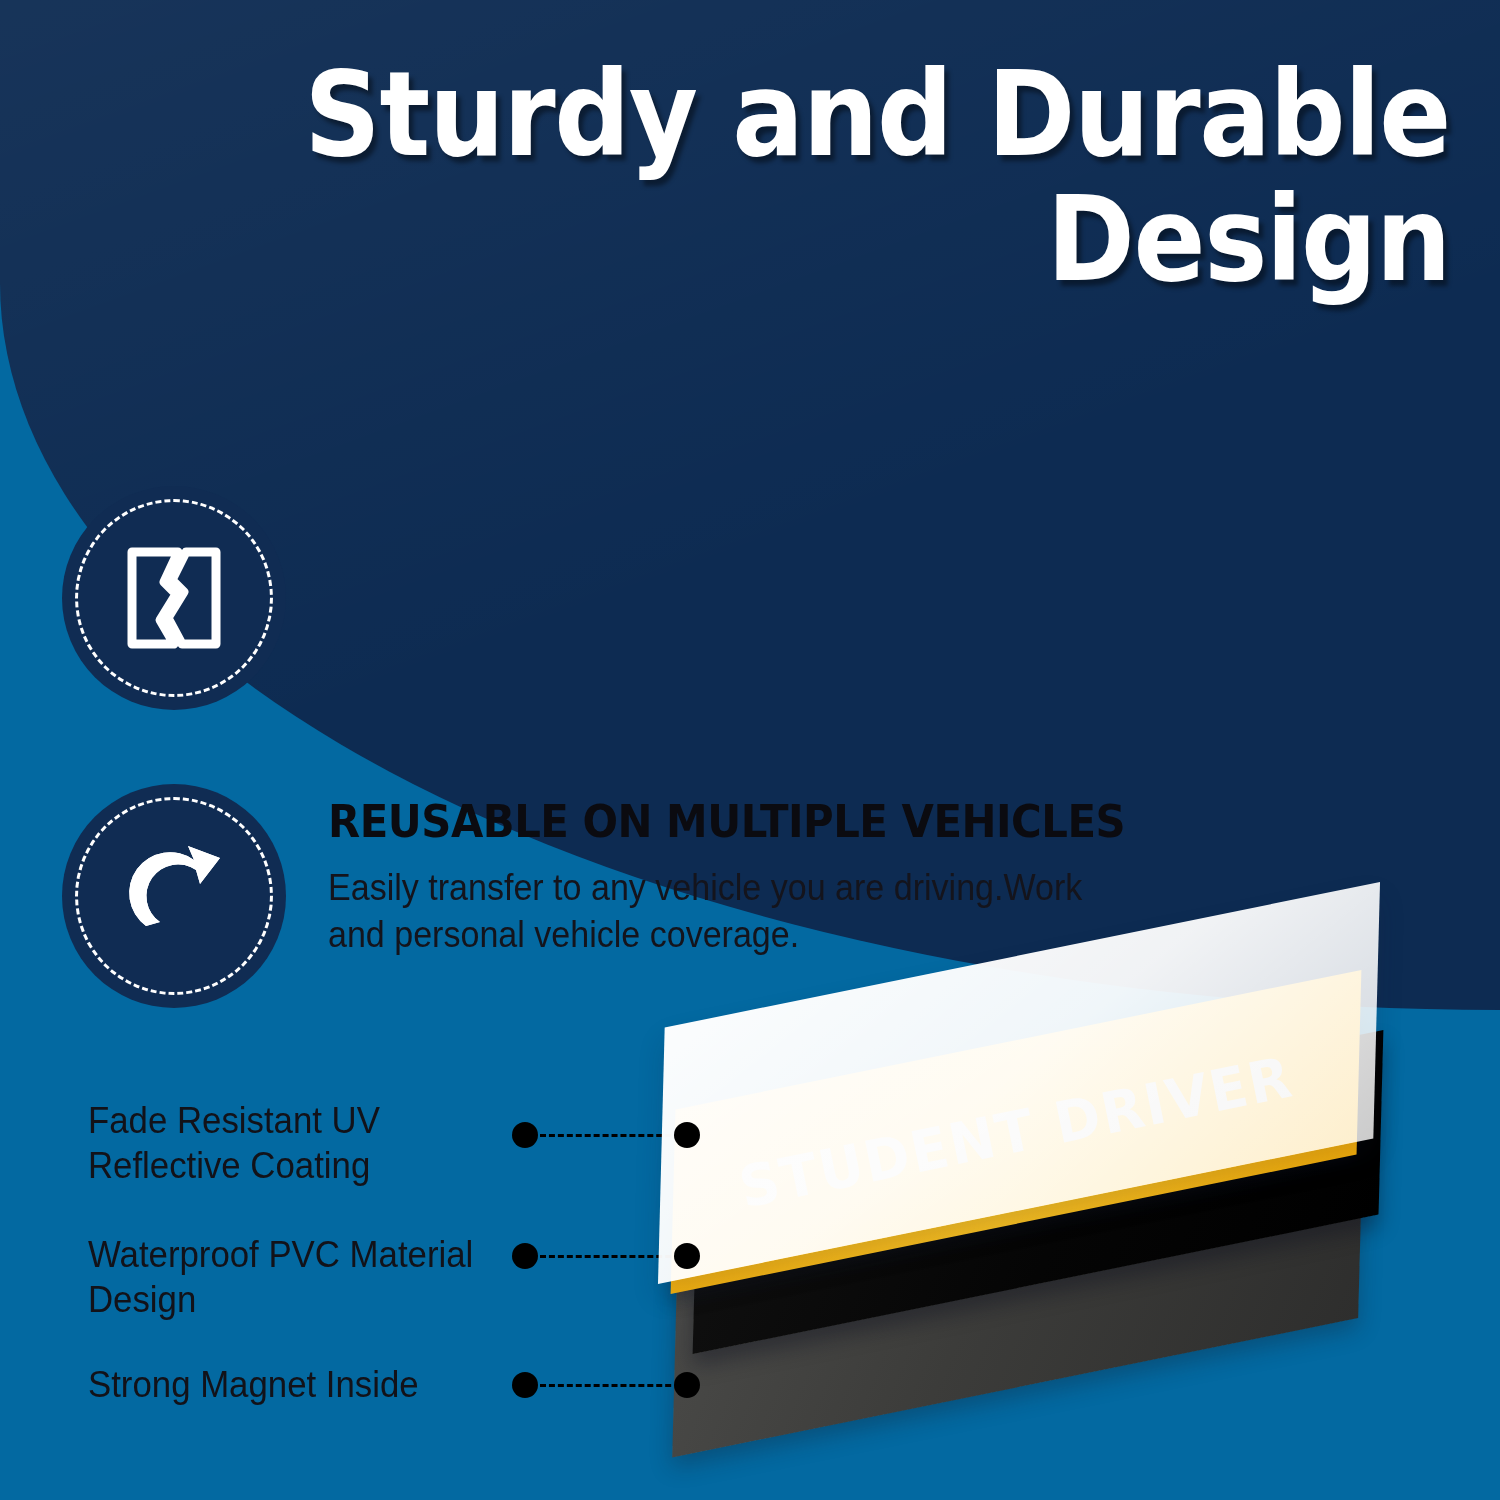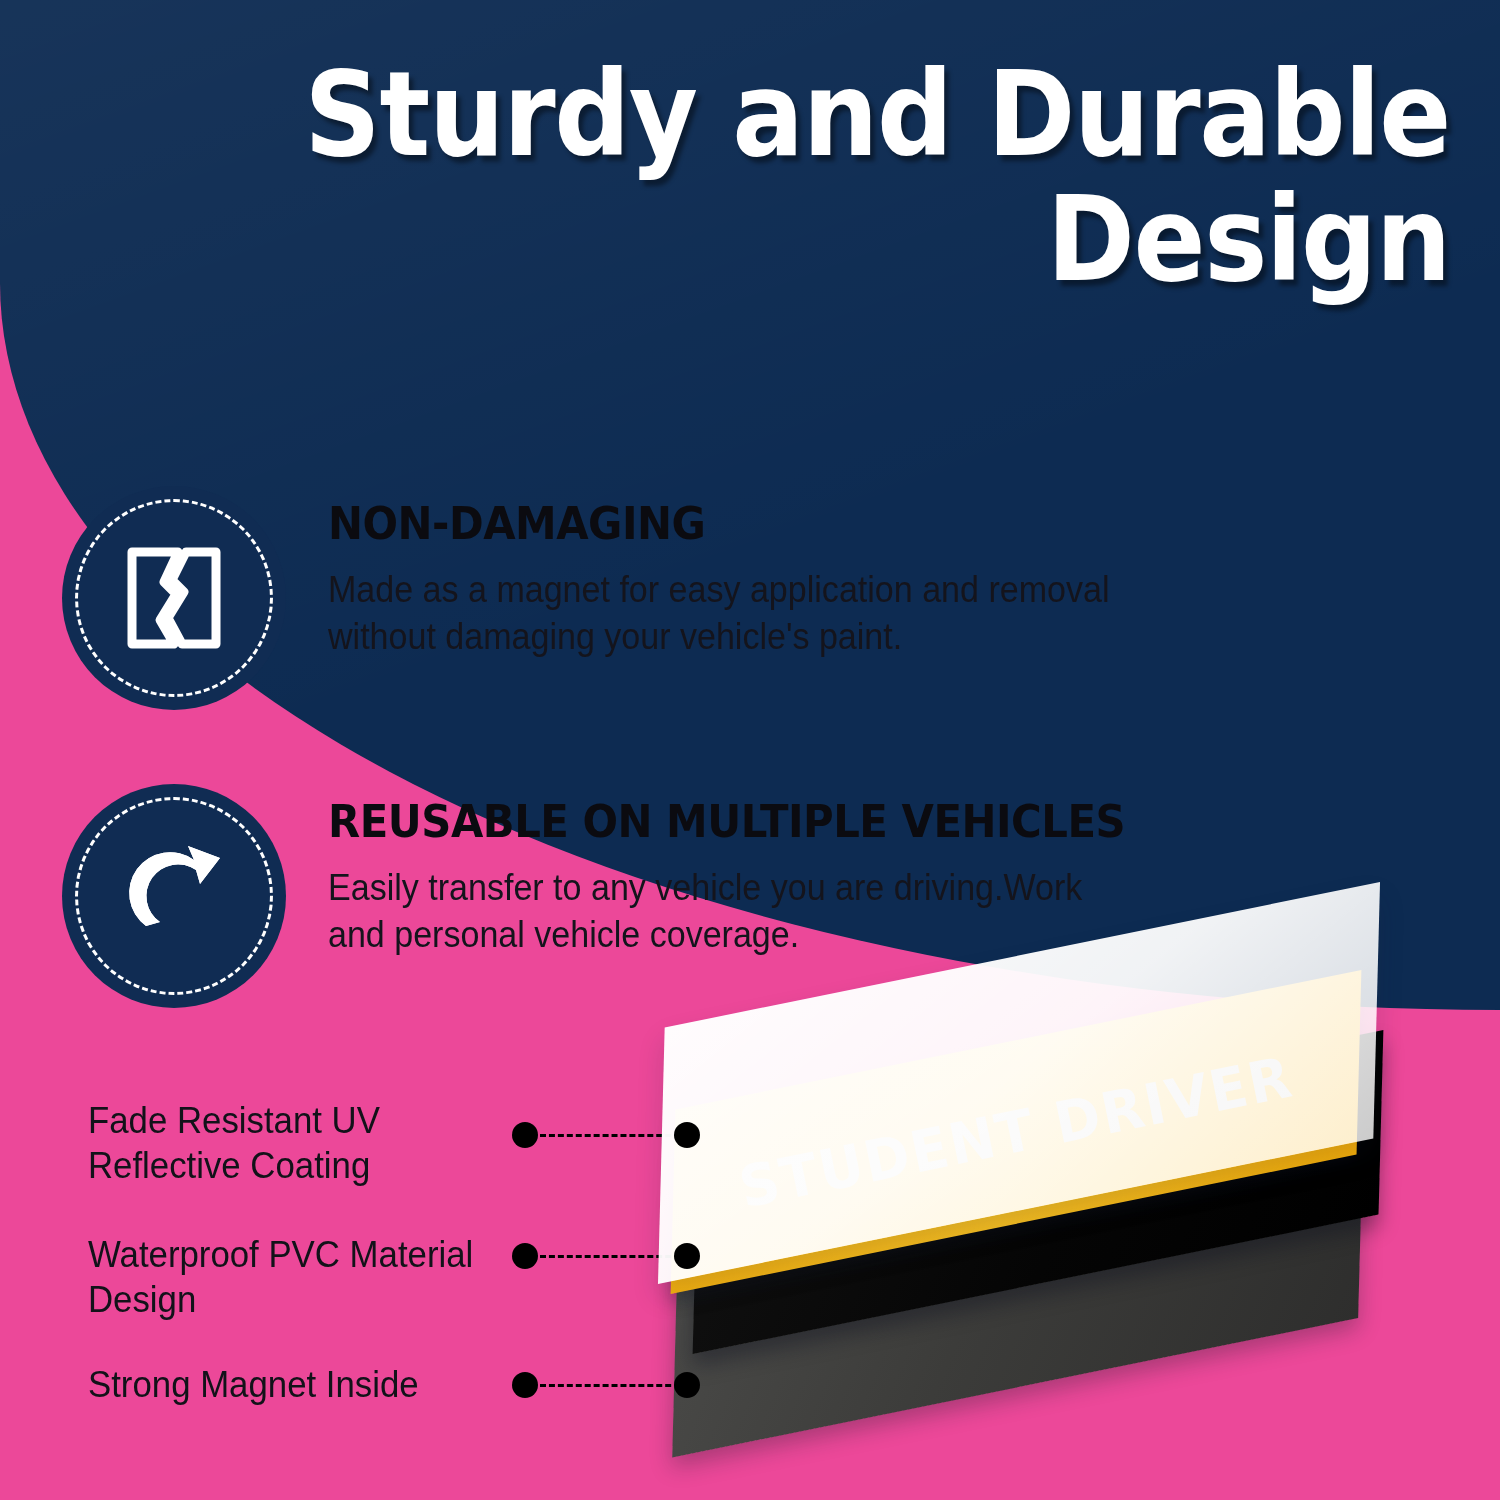--- a/index.html
+++ b/index.html
@@ -5,21 +5,21 @@
   html, body {
     margin: 0;
     padding: 0;
     background: #ffffff;
   }
   #canvas {
     position: relative;
     width: 1500px;
     height: 1500px;
     overflow: hidden;
-    background: #ec4899;
+    background: #0369a1;
     font-family: "Liberation Sans", sans-serif;
   }
 
   
   .hero-band {
     position: absolute;
     left: 0;
     top: 0;
     width: 1500px;
     height: 1010px;
@@ -261,24 +261,20 @@
   </div>
 
   <div class="feature feature-1">
     <div class="feature-badge">
       <div class="dashring"></div>
       <svg width="120" height="120" viewBox="0 0 120 120">
         <path d="M18 14 H64 L50 44 L62 56 L46 82 L60 106 H18 Z" fill="none" stroke="#ffffff" stroke-width="9" stroke-linejoin="round" stroke-linecap="round"></path>
         <path d="M102 14 H72 L58 42 L70 54 L54 80 L68 106 H102 Z" fill="none" stroke="#ffffff" stroke-width="9" stroke-linejoin="round" stroke-linecap="round"></path>
       </svg>
     </div>
-    <div class="feature-text">
-      <div class="feature-head">NON-DAMAGING</div>
-      <div class="feature-body">Made as a magnet for easy application and removal without damaging your vehicle's paint.</div>
-    </div>
   </div>
 
   <div class="feature feature-2">
     <div class="feature-badge">
       <div class="dashring"></div>
       <svg width="132" height="132" viewBox="0 0 132 132">
         <path d="M38 96 A38 38 0 0 1 86 30 L80 16 L112 28 L92 54 L88 40 A26 26 0 0 0 52 92 Z" fill="#ffffff"></path>
         <path d="M94 36 A38 38 0 0 1 46 102 L52 116 L20 104 L40 78 L44 92 A26 26 0 0 0 80 40 Z" fill="#ffffff" transform="rotate(180 66 66)"></path>
       </svg>
     </div>

